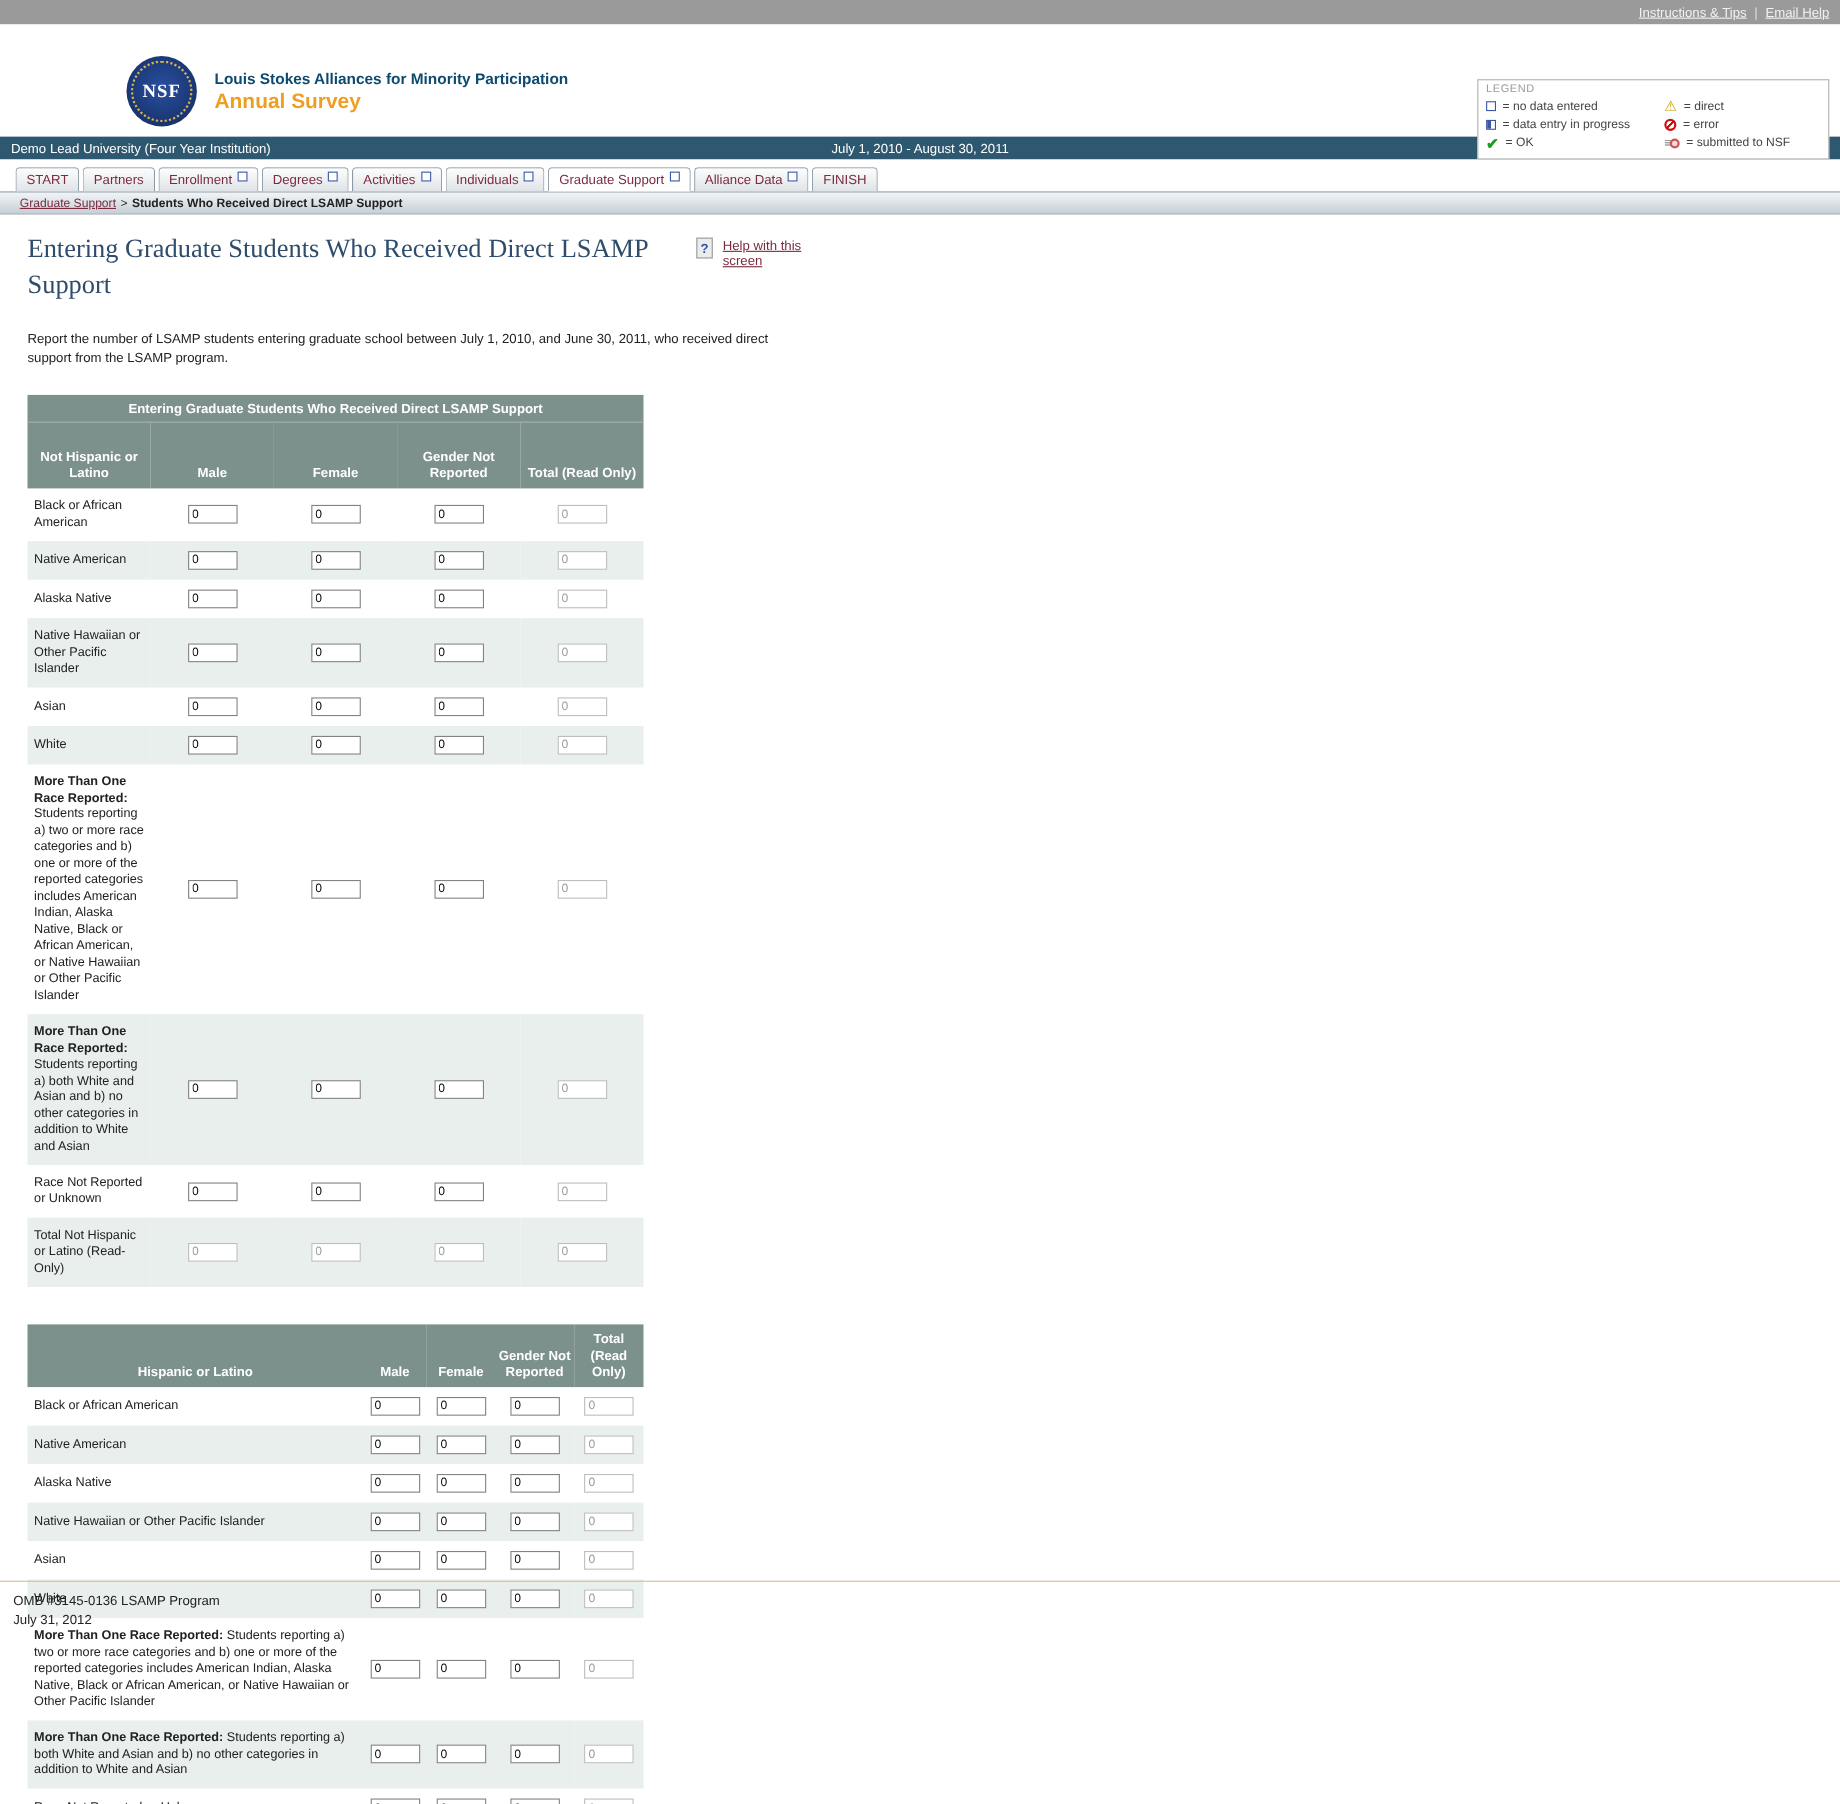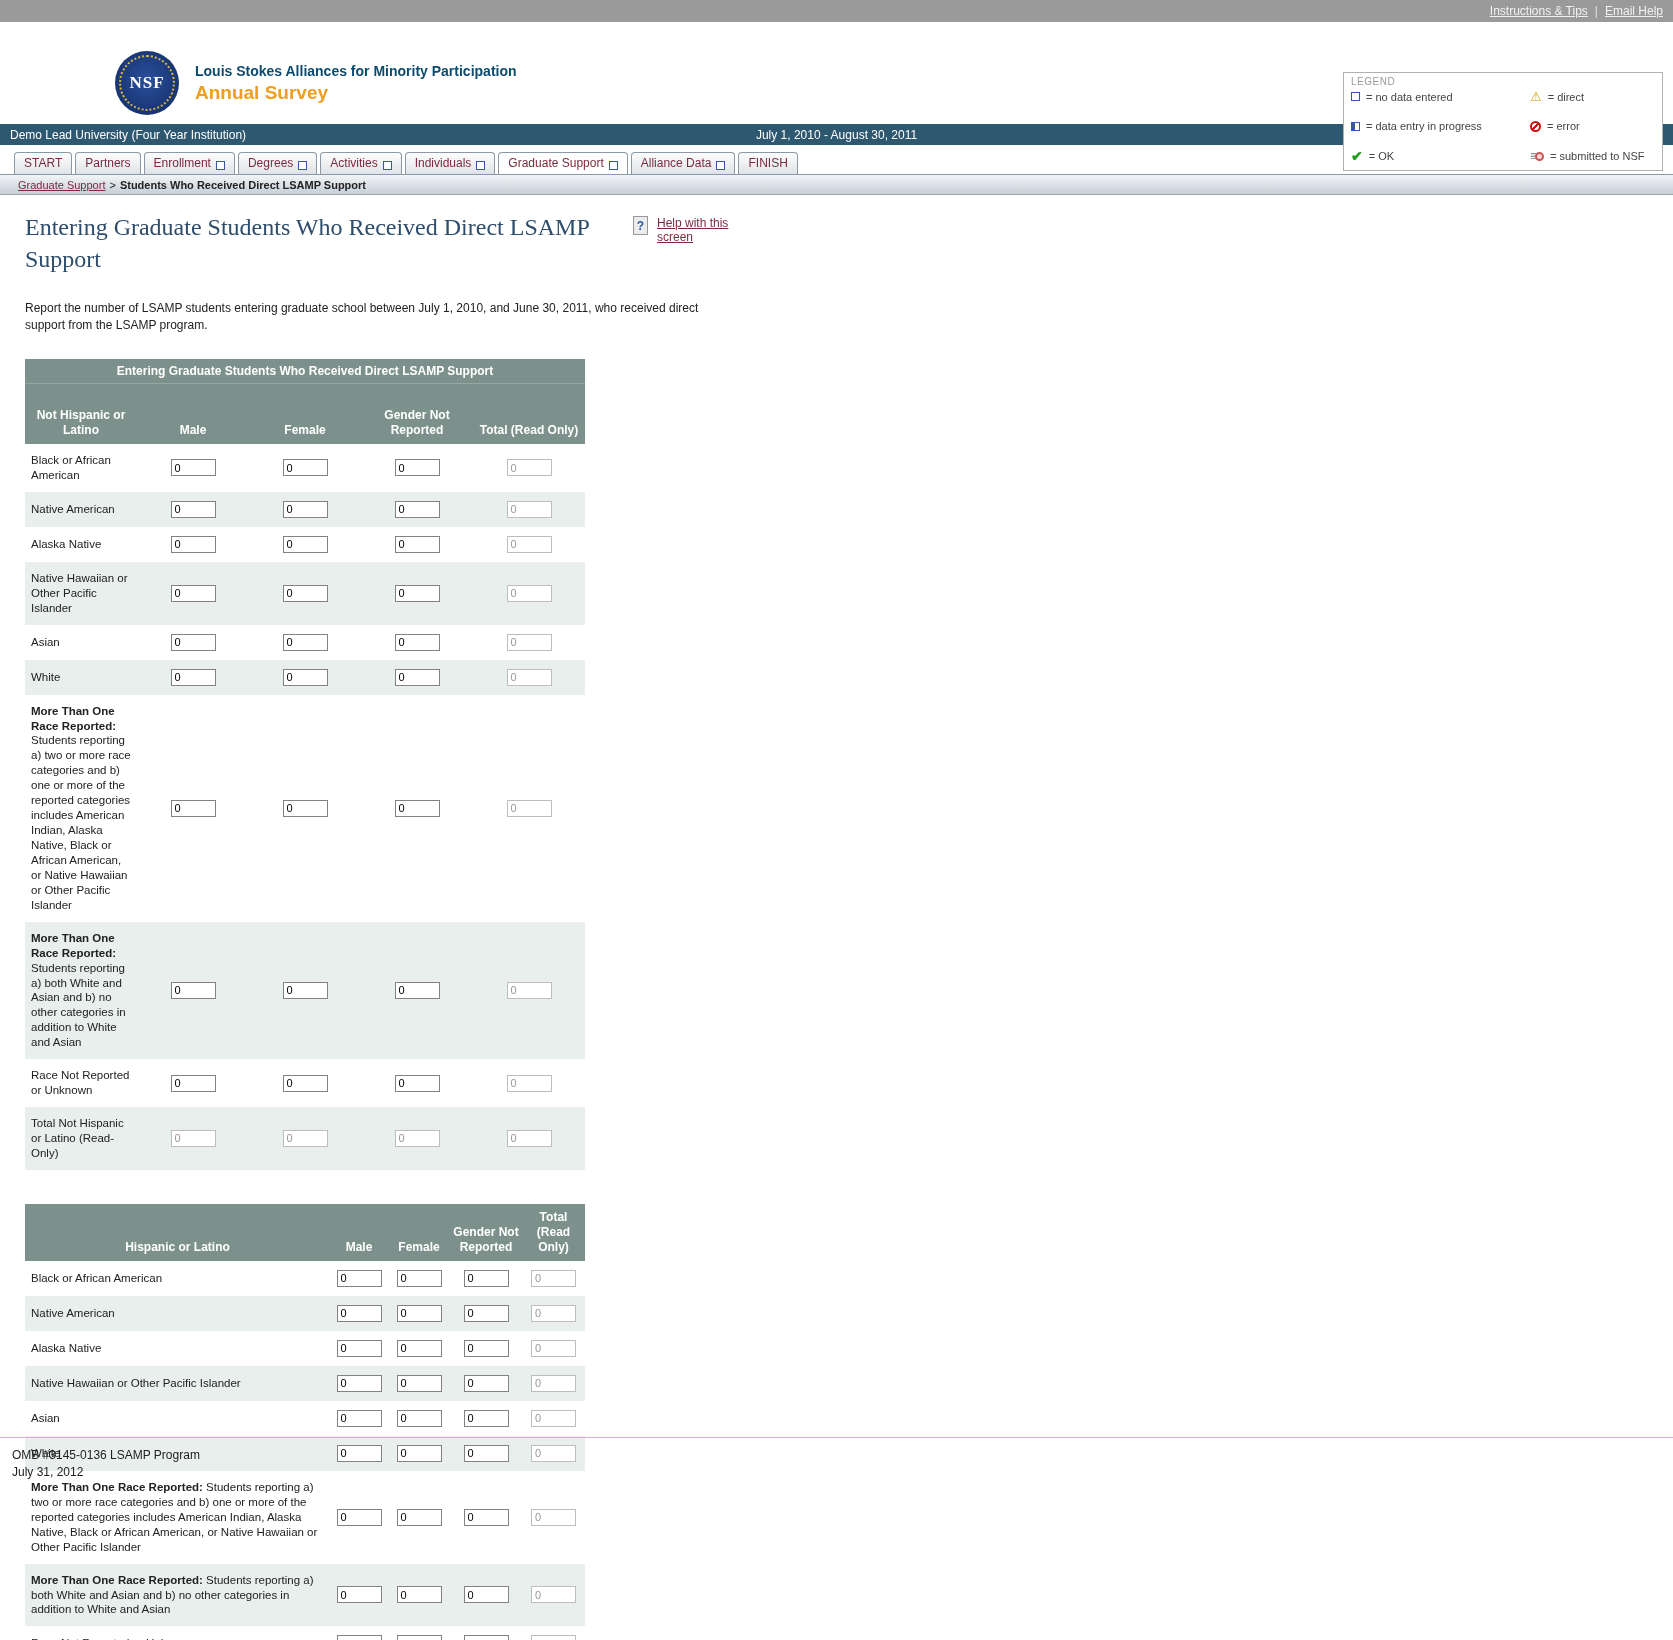--- a/index.html
+++ b/index.html
@@ -26,21 +26,21 @@
   .nsf-logo::before { content:""; position:absolute; inset:4px; border-radius:50%;
     border:2px dotted #d8b44a; }
   .nsf-text { position:absolute; inset:0; display:flex; align-items:center; justify-content:center;
     color:#fff; font-family:"Liberation Serif", serif; font-weight:bold; font-size:17px; letter-spacing:1px; }
   .org-name { font-size:14px; font-weight:bold; color:#0c4a6e; }
   .app-name  { font-size:19px; font-weight:bold; color:#ee9f22; margin-top:3px; }
 
   .legend { position:absolute; top:30px; right:10px; width:320px; background:#fff;
     border:1px solid #b0b0b0; padding:3px 7px 7px; font-size:11px; color:#444; }
   .legend-title { color:#999; font-size:10px; letter-spacing:0.5px; margin-bottom:3px; }
-  .legend-grid { display:grid; grid-template-columns:162px 1fr; row-gap:4px;gap:17px; }
+  .legend-grid { display:grid; grid-template-columns:162px 1fr; row-gap:4px; }
   .legend-item { display:flex; align-items:center; gap:6px; }
   .sq { width:9px; height:9px; border:1px solid #3a57a7; background:#fff; display:inline-block; flex:0 0 auto; }
   .sq.progress { background:linear-gradient(to right, #3a57a7 45%, #fff 45%); }
   .check { color:#1e9c1e; font-weight:bold; font-size:14px; line-height:1; }
   .warn  { color:#d69f00; font-size:13px; line-height:1; }
   .err { width:11px; height:11px; border:2px solid #cc1111; border-radius:50%; display:inline-block; flex:0 0 auto;
     background:linear-gradient(135deg, transparent 40%, #cc1111 40%, #cc1111 60%, transparent 60%); }
   .submitted { display:inline-flex; align-items:center; }
   .submitted .lines { color:#777; font-size:12px; letter-spacing:-1px; }
   .submitted .circ { width:9px; height:9px; border:2px solid #cc5555; border-radius:50%;
@@ -49,21 +49,21 @@
   
   .infobar { display:flex; align-items:center; background:#2e5770; color:#fff;
     height:21px; padding:0 10px; font-size:12px; }
   .infobar .ib-left { flex:1; }
   .infobar .ib-center { flex:0 auto; }
   .infobar .ib-right { flex:1; text-align:right; }
   .logout-link { color:#fff; font-weight:bold; letter-spacing:0.5px; text-decoration:none; }
 
   
   .tabs { display:flex; gap:3px; padding:7px 0 0 14px; background:#fff; align-items:flex-end; }
-  .tab { display:inline-flex; align-items:flex-end; gap:5px; border:1px solid #8a99a5; border-bottom:none;
+  .tab { display:inline-flex; align-items:flex-start; gap:5px; border:1px solid #8a99a5; border-bottom:none;
     border-radius:4px 4px 0 0; padding:3px 9px 4px; background:linear-gradient(#fdfdfd,#dfe3e7);
     color:#7b2b3f; font-size:12px; cursor:pointer; white-space:nowrap; }
   .tab.active { background:#fff; }
   .status-sq { width:9px; height:9px; border:1px solid #3a57a7; background:#fff; display:inline-block; }
 
   
   .breadcrumb { height:21px; background:linear-gradient(#f2f5f7,#c6cfd7);
     border-top:1px solid #8a99a5; border-bottom:1px solid #9aa5ae;
     display:flex; align-items:center; padding-left:18px; font-size:11px; gap:4px; }
   .breadcrumb a { color:#7b2b3f; text-decoration:underline; }

